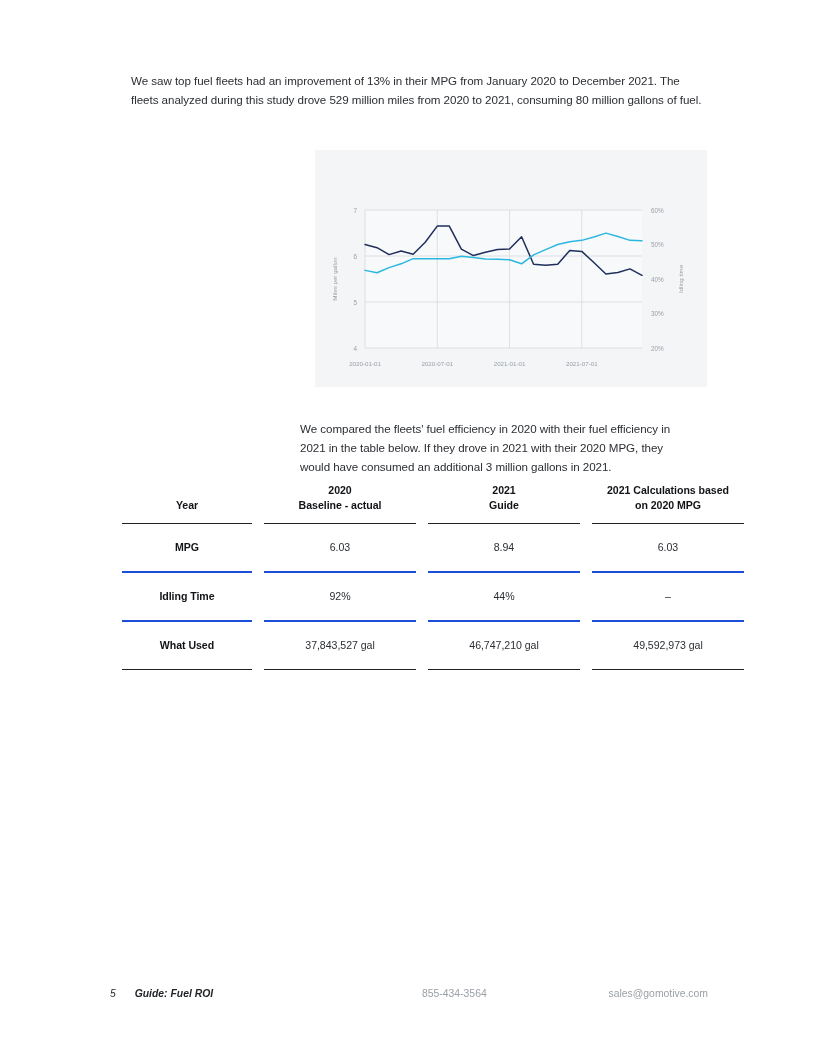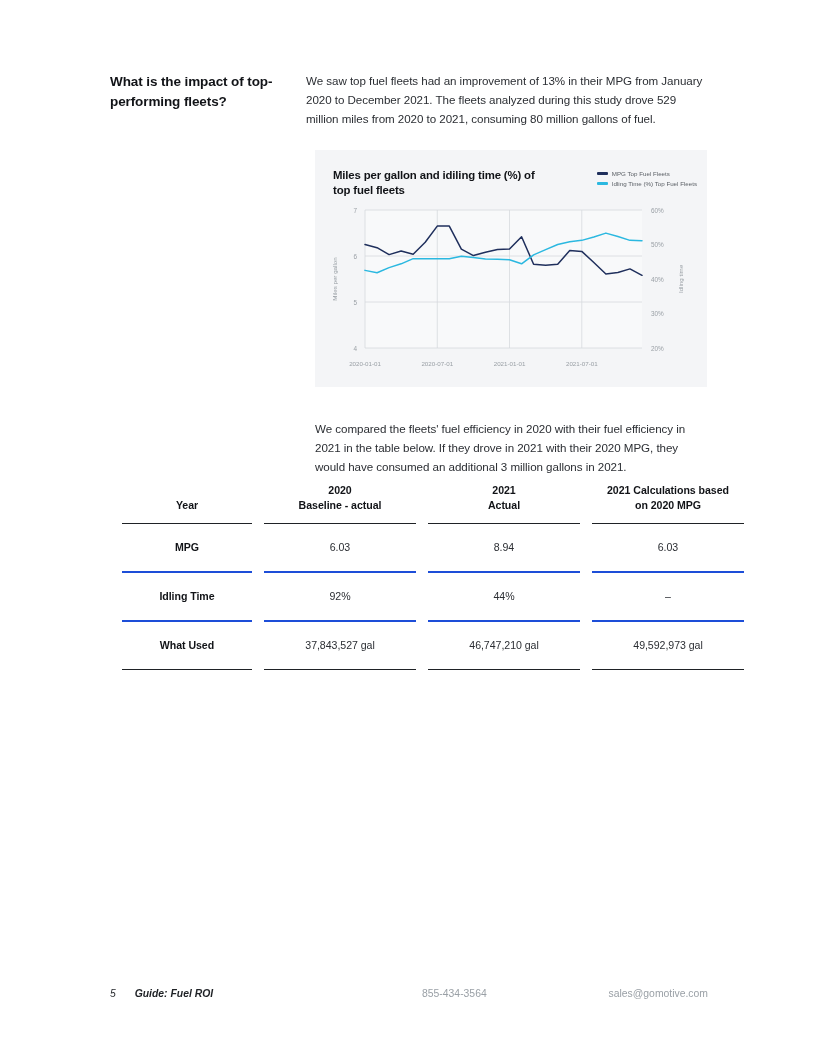--- a/index.html
+++ b/index.html
@@ -96,21 +96,21 @@
     left: 0;
     top: 52px;
     width: 392px;
     height: 180px;
   }
   #chart-svg { display: block; }
 
   
   #compare-paragraph {
     position: absolute;
-    left: 315px;
+    left: 300px;
     top: 420px;
     width: 394px;
     font-size: 11.6px;
     line-height: 1.62;
     color: #2b2e33;
     letter-spacing: -0.05px;
   }
 
   
   #data-table {
@@ -186,40 +186,25 @@
     position: absolute;
     right: 0;
     top: 0;
     color: #9aa0a6;
   }
 </style>
 </head>
 <body>
 
 <div id="top-section">
-  <div id="section-heading">What is the impact of top-performing fleets?</div>
   <div id="intro-paragraph">We saw top fuel fleets had an improvement of 13% in their MPG from January 2020 to December 2021. The fleets analyzed during this study drove 529 million miles from 2020 to 2021, consuming 80 million gallons of fuel.</div>
 </div>
 
 <div id="chart-panel">
 
-  <div id="chart-header">
-    <div id="chart-title">Miles per gallon and idiling time (%) of top fuel fleets</div>
-
-    <div id="chart-legend">
-      <div class="legend-item">
-        <span class="legend-swatch" style="background:#1f2f5c"></span>
-        <span>MPG Top Fuel Fleets</span>
-      </div>
-      <div class="legend-item">
-        <span class="legend-swatch" style="background:#2bb8e0"></span>
-        <span>Idling Time (%) Top Fuel Fleets</span>
-      </div>
-    </div>
-  </div>
 
   <div id="chart-plot-wrap">
     <svg id="chart-svg" width="392" height="180" viewBox="0 0 392 180">
         <rect x="50" y="8" width="277" height="138" fill="#f8f9fa"></rect>
         <line x1="50" y1="8" x2="327" y2="8" stroke="#d6d9dd" stroke-width="0.8"></line>
         <line x1="50" y1="54" x2="327" y2="54" stroke="#d6d9dd" stroke-width="0.8"></line>
         <line x1="50" y1="100" x2="327" y2="100" stroke="#d6d9dd" stroke-width="0.8"></line>
         <line x1="50" y1="146" x2="327" y2="146" stroke="#d6d9dd" stroke-width="0.8"></line>
         <line x1="50" y1="8" x2="50" y2="146" stroke="#d6d9dd" stroke-width="0.8"></line>
         <line x1="122.26086956521739" y1="8" x2="122.26086956521739" y2="146" stroke="#d6d9dd" stroke-width="0.8"></line>
@@ -260,21 +245,21 @@
       <th>
         <span class="th-line1"></span>
         <span class="th-line2">Year</span>
       </th>
       <th>
         <span class="th-line1">2020</span>
         <span class="th-line2">Baseline - actual</span>
       </th>
       <th>
         <span class="th-line1">2021</span>
-        <span class="th-line2">Actual</span>
+        <span class="th-line2">Guide</span>
       </th>
       <th>
         <span class="th-line1">2021 Calculations based</span>
         <span class="th-line2">on 2020 MPG</span>
       </th>
     </tr>
   </thead>
   <tbody>
     <tr>
       <td class="row-label">MPG</td>

